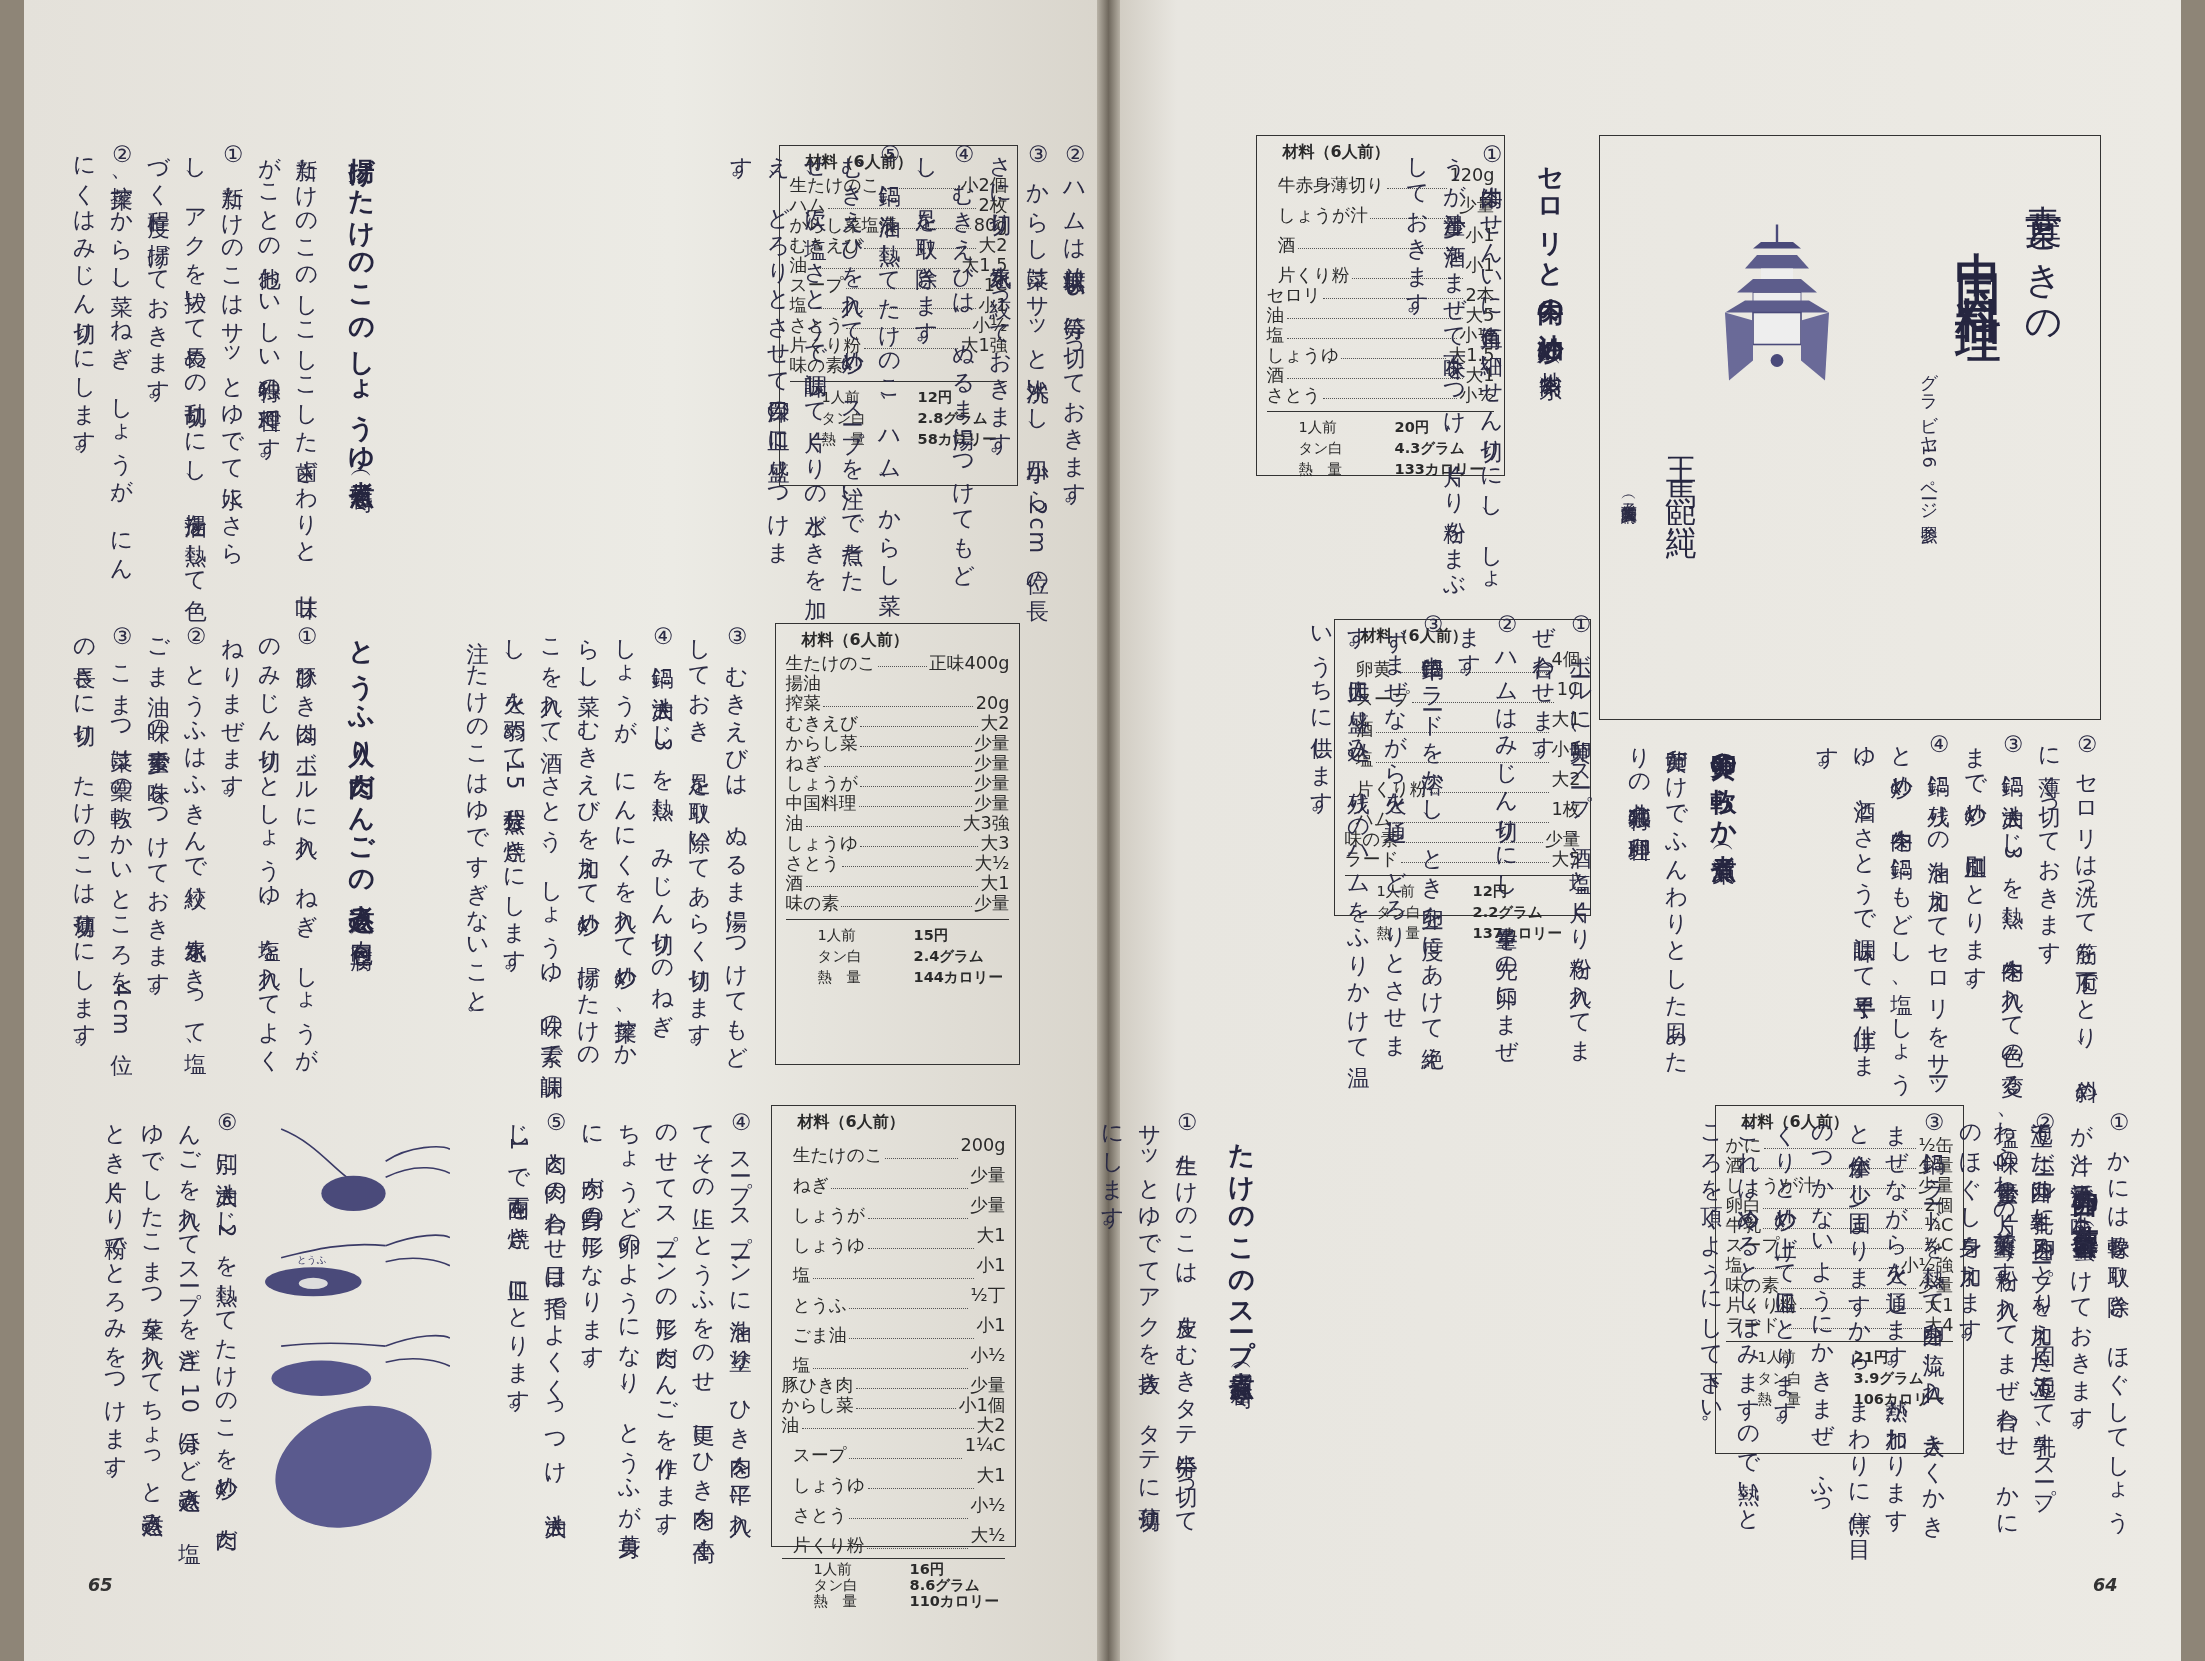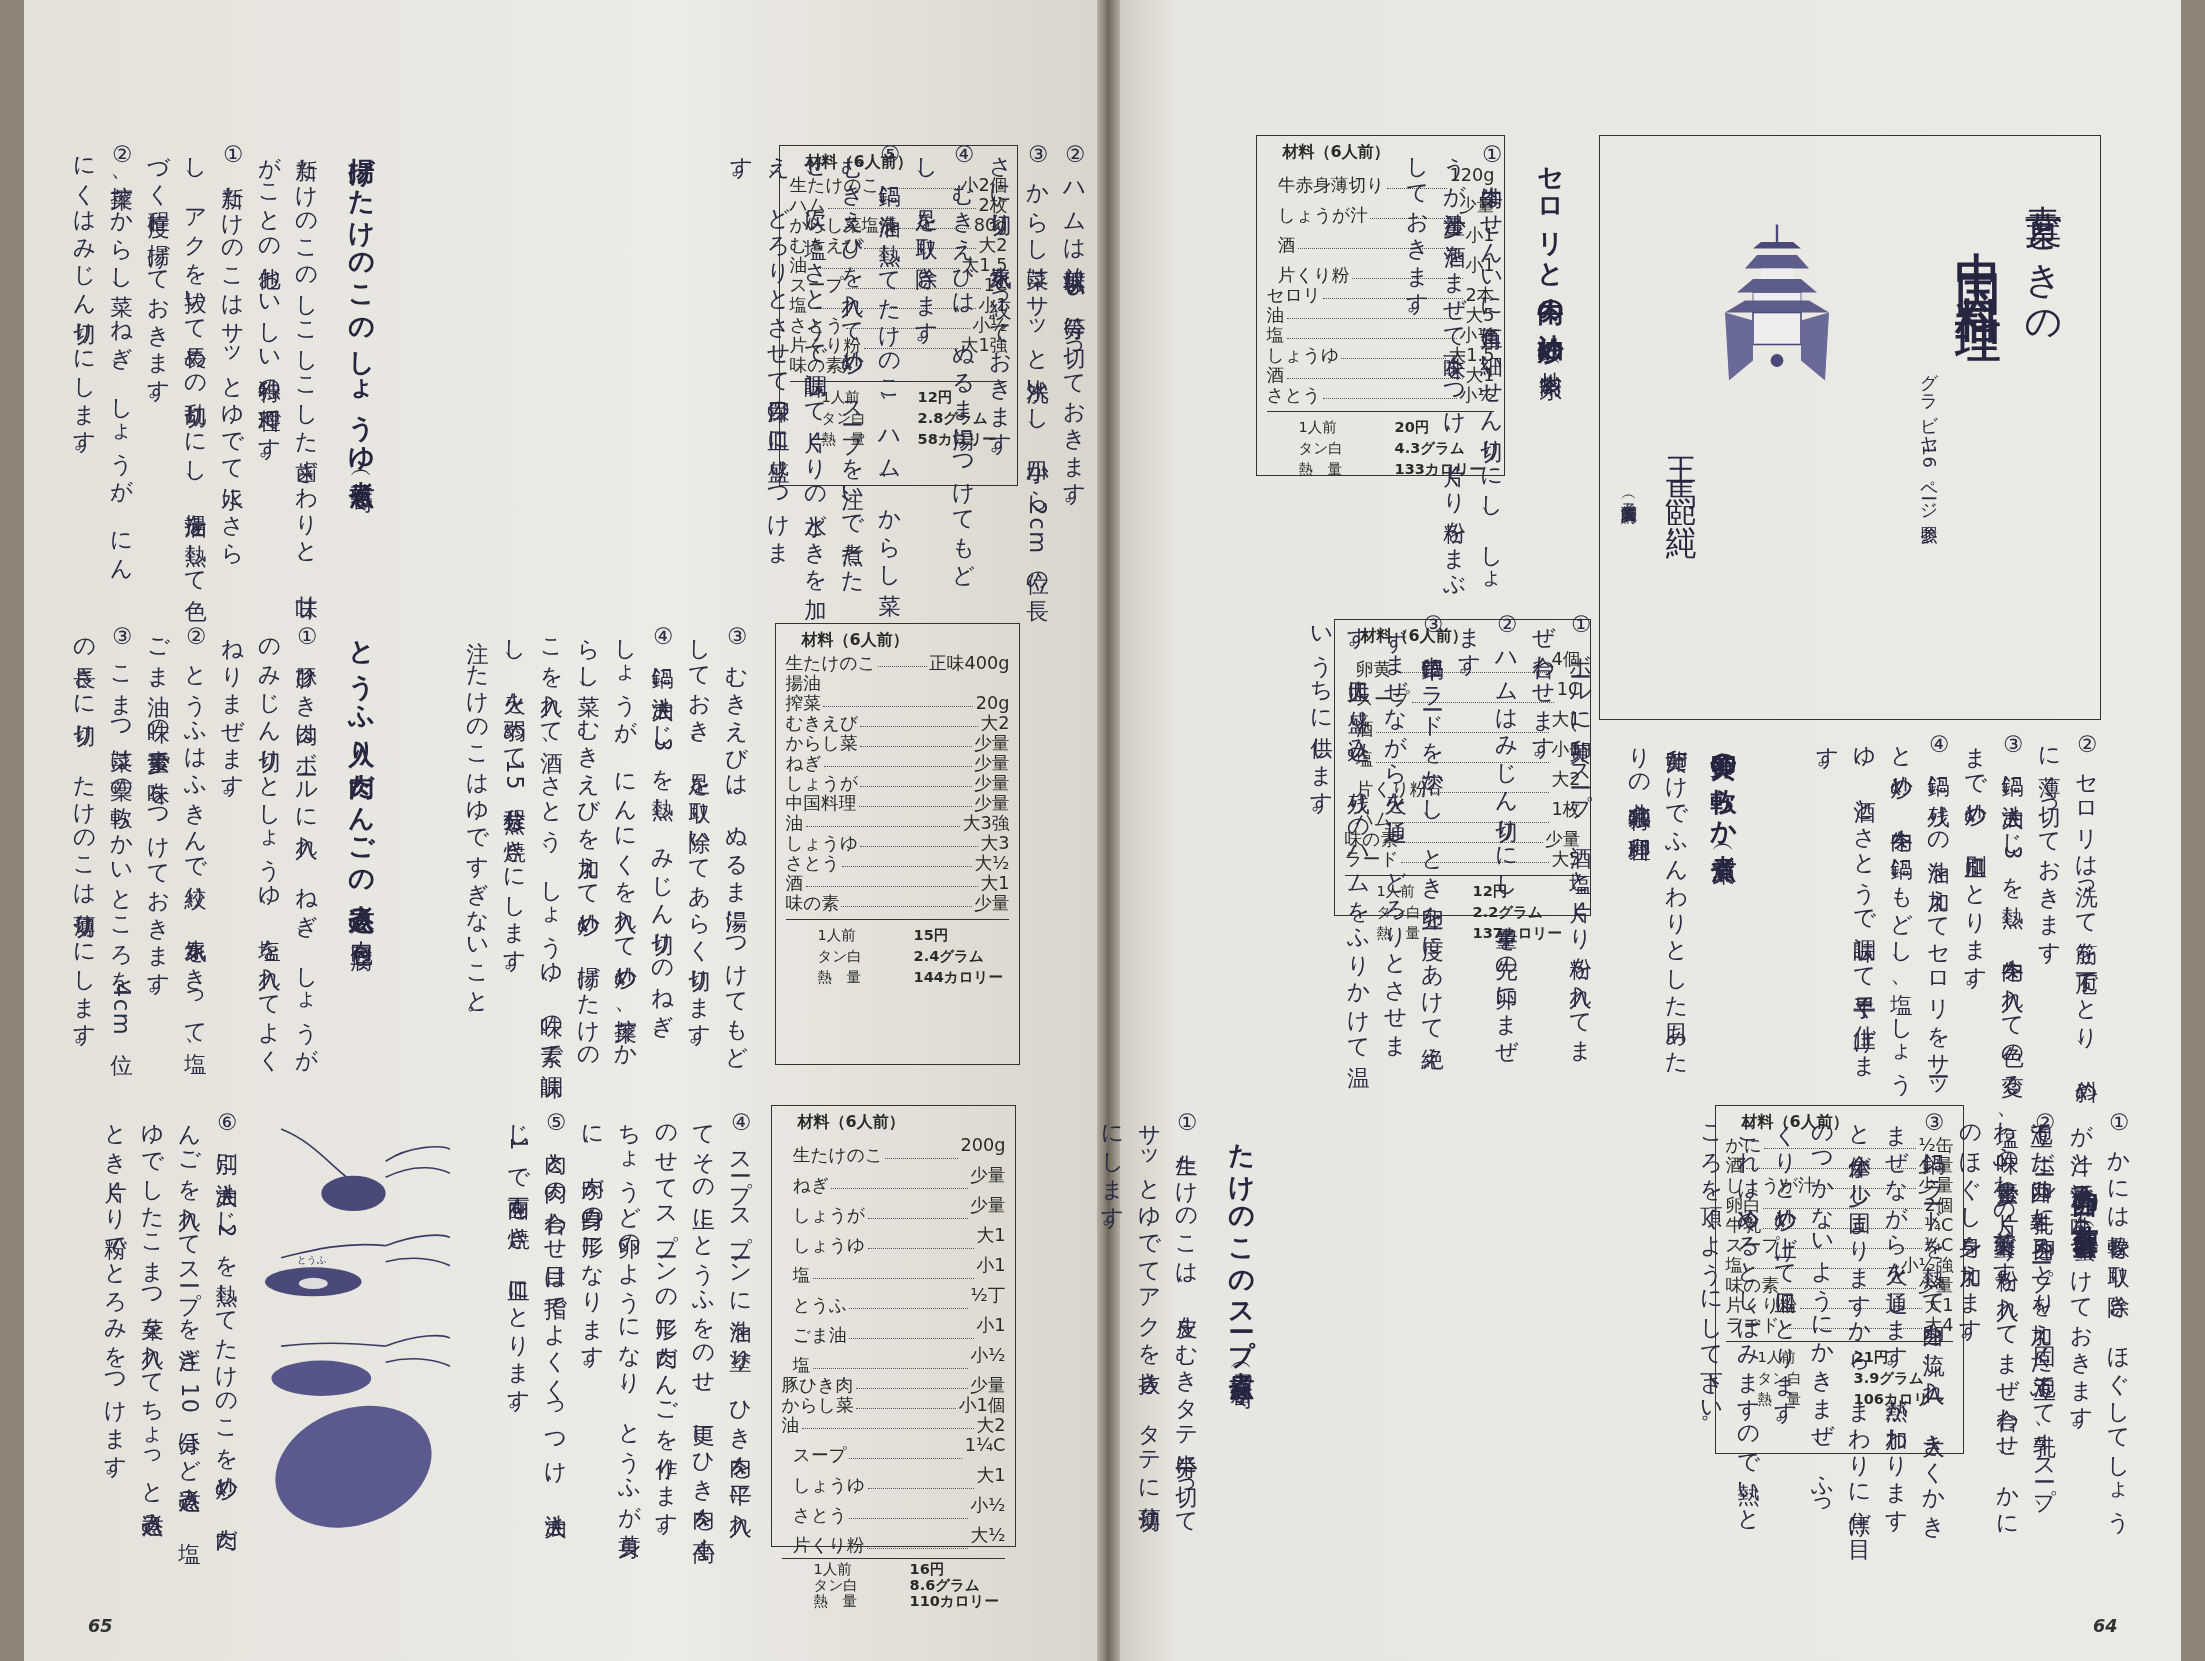--- a/index.html
+++ b/index.html
@@ -16,21 +16,21 @@
   .box .row{display:flex;justify-content:space-between;line-height:20px;}
   .box .row .n{flex:0 0 auto;}
   .box .row .dots{flex:1;border-bottom:1.6px dotted #555;margin:0 2.4px 5.6px;}
   .box .row .q{flex:0 0 auto;}
   .box .row.ind .n{padding-left:11.2px;margin-top:10px;}
   .box .nut{border-top:1.6px solid #333;margin-top:6.4px;padding-top:4.8px;font-size:14.5px;}
   .box .nut .r{display:flex;line-height:21px;}
   .box .nut .l{width:96px;padding-left:32px;}
   .box .nut .v{font-weight:bold;}
   .titlebox{position:absolute;left:1599px;top:135px;width:502px;height:585px;border:1.6px solid #333;box-sizing:border-box;}
-  .pnum{position:absolute;font-size:17.7px;font-style:italic;font-weight:bold;color:#333;margin-top:41px;}
+  .pnum{position:absolute;font-size:17.7px;font-style:italic;font-weight:bold;color:#333;}
   svg{display:block;}
 </style>
 </head>
 <body>
 
 <div class="page left"></div>
 <div class="page right"></div>
 <div class="gutter"></div>
 
 <div class="titlebox">

